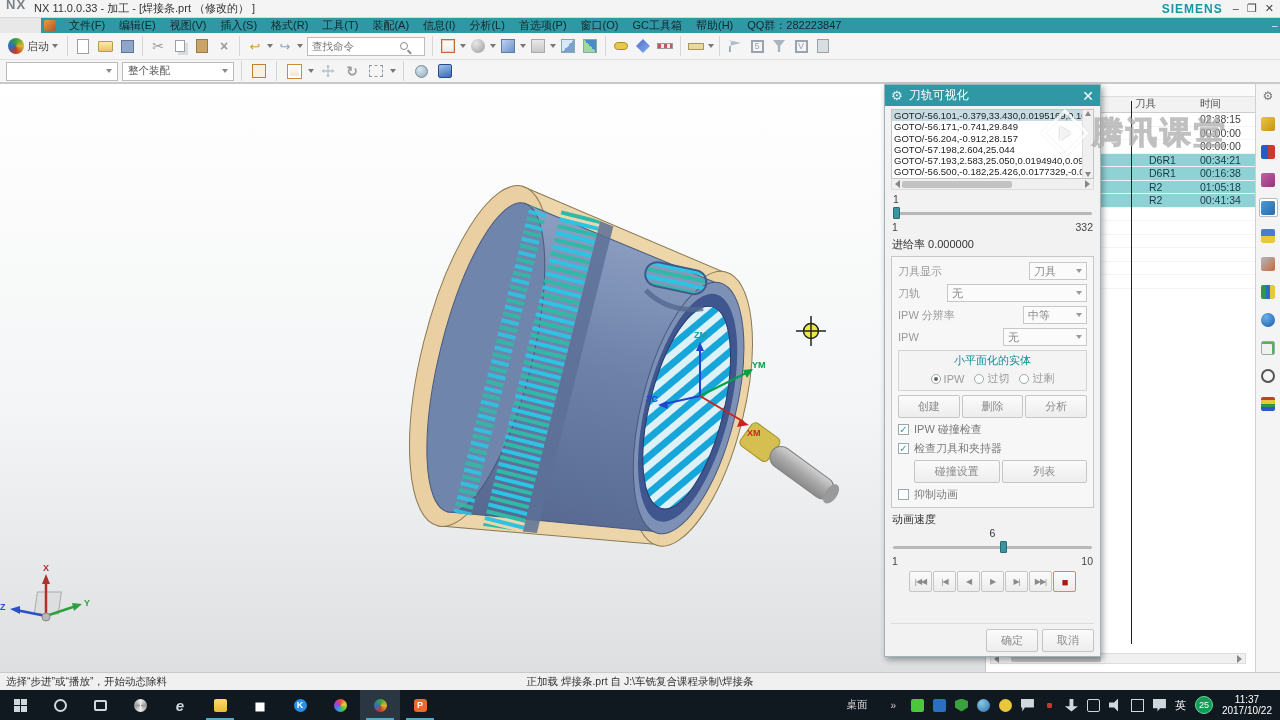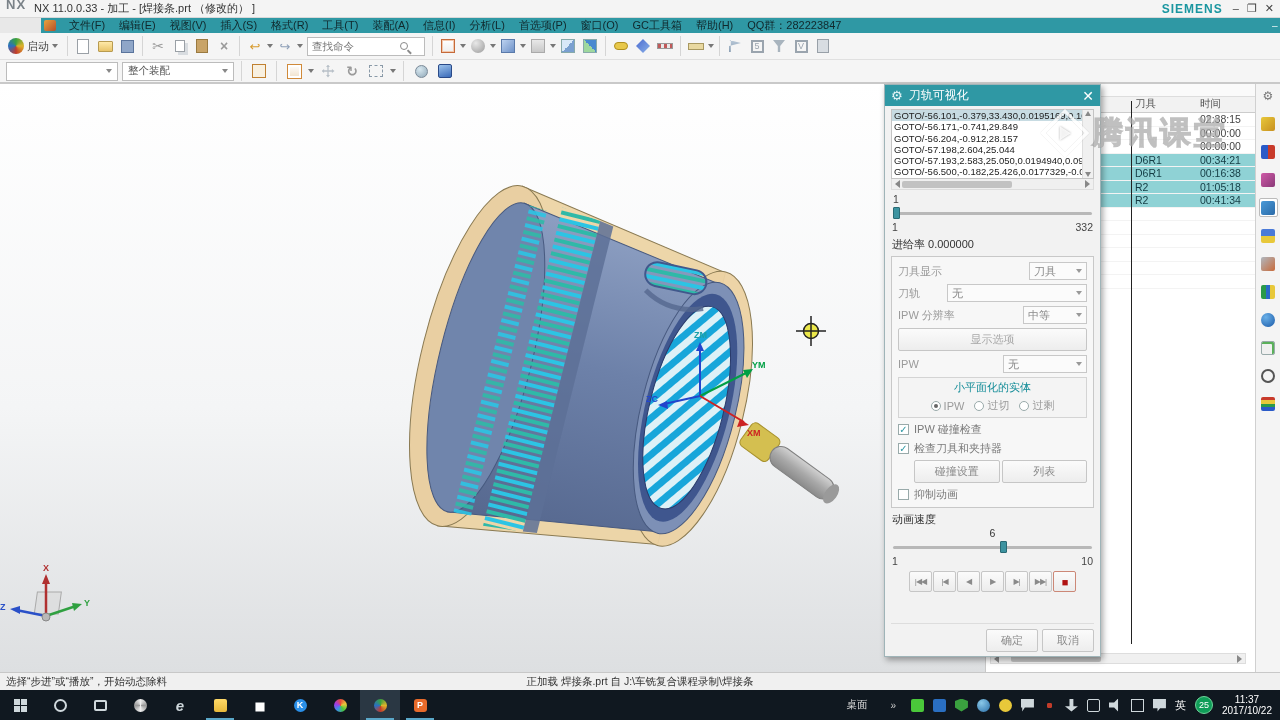--- a/index.html
+++ b/index.html
@@ -71,21 +71,21 @@
 
   
   .navigator { position:absolute; left:985px; top:0; width:270px; height:588px; background:#fff; border-left:1px solid #c8c8c8; font-size:10.5px; color:#444; }
   .nav-toolbar { height:12px; background:#fafafa; }
   .nav-header { display:flex; height:17px; background:#f2f2f2; border-top:1px solid #ddd; border-bottom:1px solid #ccc; color:#555; }
   .nav-header .c-name { width:145px; }
   .nav-header .c-tool { width:65px; padding-left:4px; }
   .nav-header .c-time { width:58px; padding-left:4px; }
   .nav-row { display:flex; height:13.5px; align-items:center; border-bottom:1px solid #f3f3f3; }
   .nav-row .c-name { width:145px; overflow:hidden; white-space:nowrap; direction:rtl; text-align:left; padding-left:4px; }
-  .nav-row .c-tool { width:65px; padding-left:4px; }
+  .nav-row .c-tool { width:65px; padding-left:18px; }
   .nav-row .c-time { width:58px; padding-left:4px; }
   .nav-row.hl { background:#8fd2d5; color:#143c44; }
   .col-divider { position:absolute; left:145px; top:17px; width:1px; height:543px; background:#222; }
   .nav-hscroll { position:absolute; left:4px; bottom:8px; width:256px; height:11px; background:#f0f0f0; border:1px solid #ddd; display:flex; align-items:center; }
   .nav-hscroll .thumb { width:90px; height:7px; background:#c2c2c2; margin-left:12px; border-radius:2px; }
   .sarrow { width:0; height:0; display:inline-block; }
   .sa-left { border-top:4px solid transparent; border-bottom:4px solid transparent; border-right:5px solid #888; margin-left:3px; }
   .sa-right { border-top:4px solid transparent; border-bottom:4px solid transparent; border-left:5px solid #888; margin-left:auto; margin-right:3px; }
 
   
@@ -615,21 +615,20 @@
                 <span class="caret"></span>
             </div>
           </div>
           <div class="frow">
             <span>IPW 分辨率</span>
             <div class="dsel" style="width:64px">
               <span>中等</span>
                 <span class="caret"></span>
             </div>
           </div>
-          <div class="btn dim">显示选项</div>
           <div class="frow">
             <span>IPW</span>
             <div class="dsel" style="width:84px">
               <span>无</span>
                 <span class="caret"></span>
             </div>
           </div>
           <div class="facetbox">
             <div class="facet-title">小平面化的实体</div>
             <div class="radio-row">
@@ -639,20 +638,25 @@
                 </span>
               <span class="radio">
                   <span class="rdot"></span>
                   <span>过切</span>
                 </span>
               <span class="radio">
                   <span class="rdot"></span>
                   <span>过剩</span>
                 </span>
             </div>
+          </div>
+          <div class="btn3">
+            <div class="btn">创建</div>
+            <div class="btn">删除</div>
+            <div class="btn">分析</div>
           </div>
           <div class="chk-row">
             <span class="cbox">✓</span>
             <span>IPW 碰撞检查</span>
           </div>
           <div class="chk-row">
             <span class="cbox">✓</span>
             <span>检查刀具和夹持器</span>
           </div>
           <div class="btn2">

